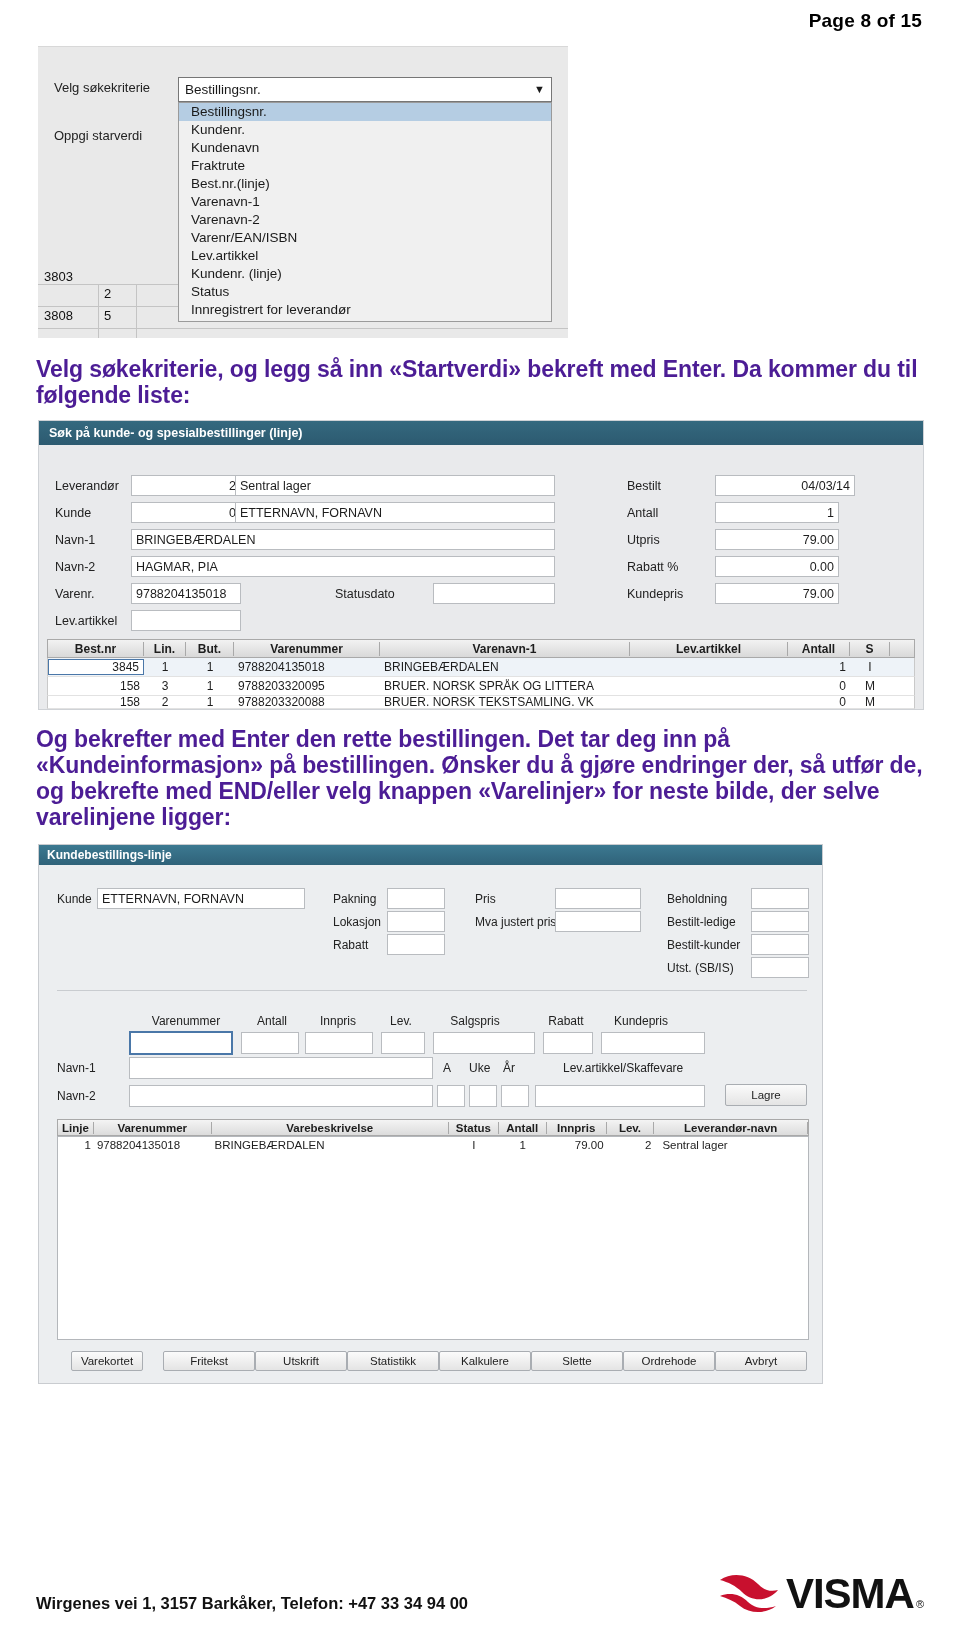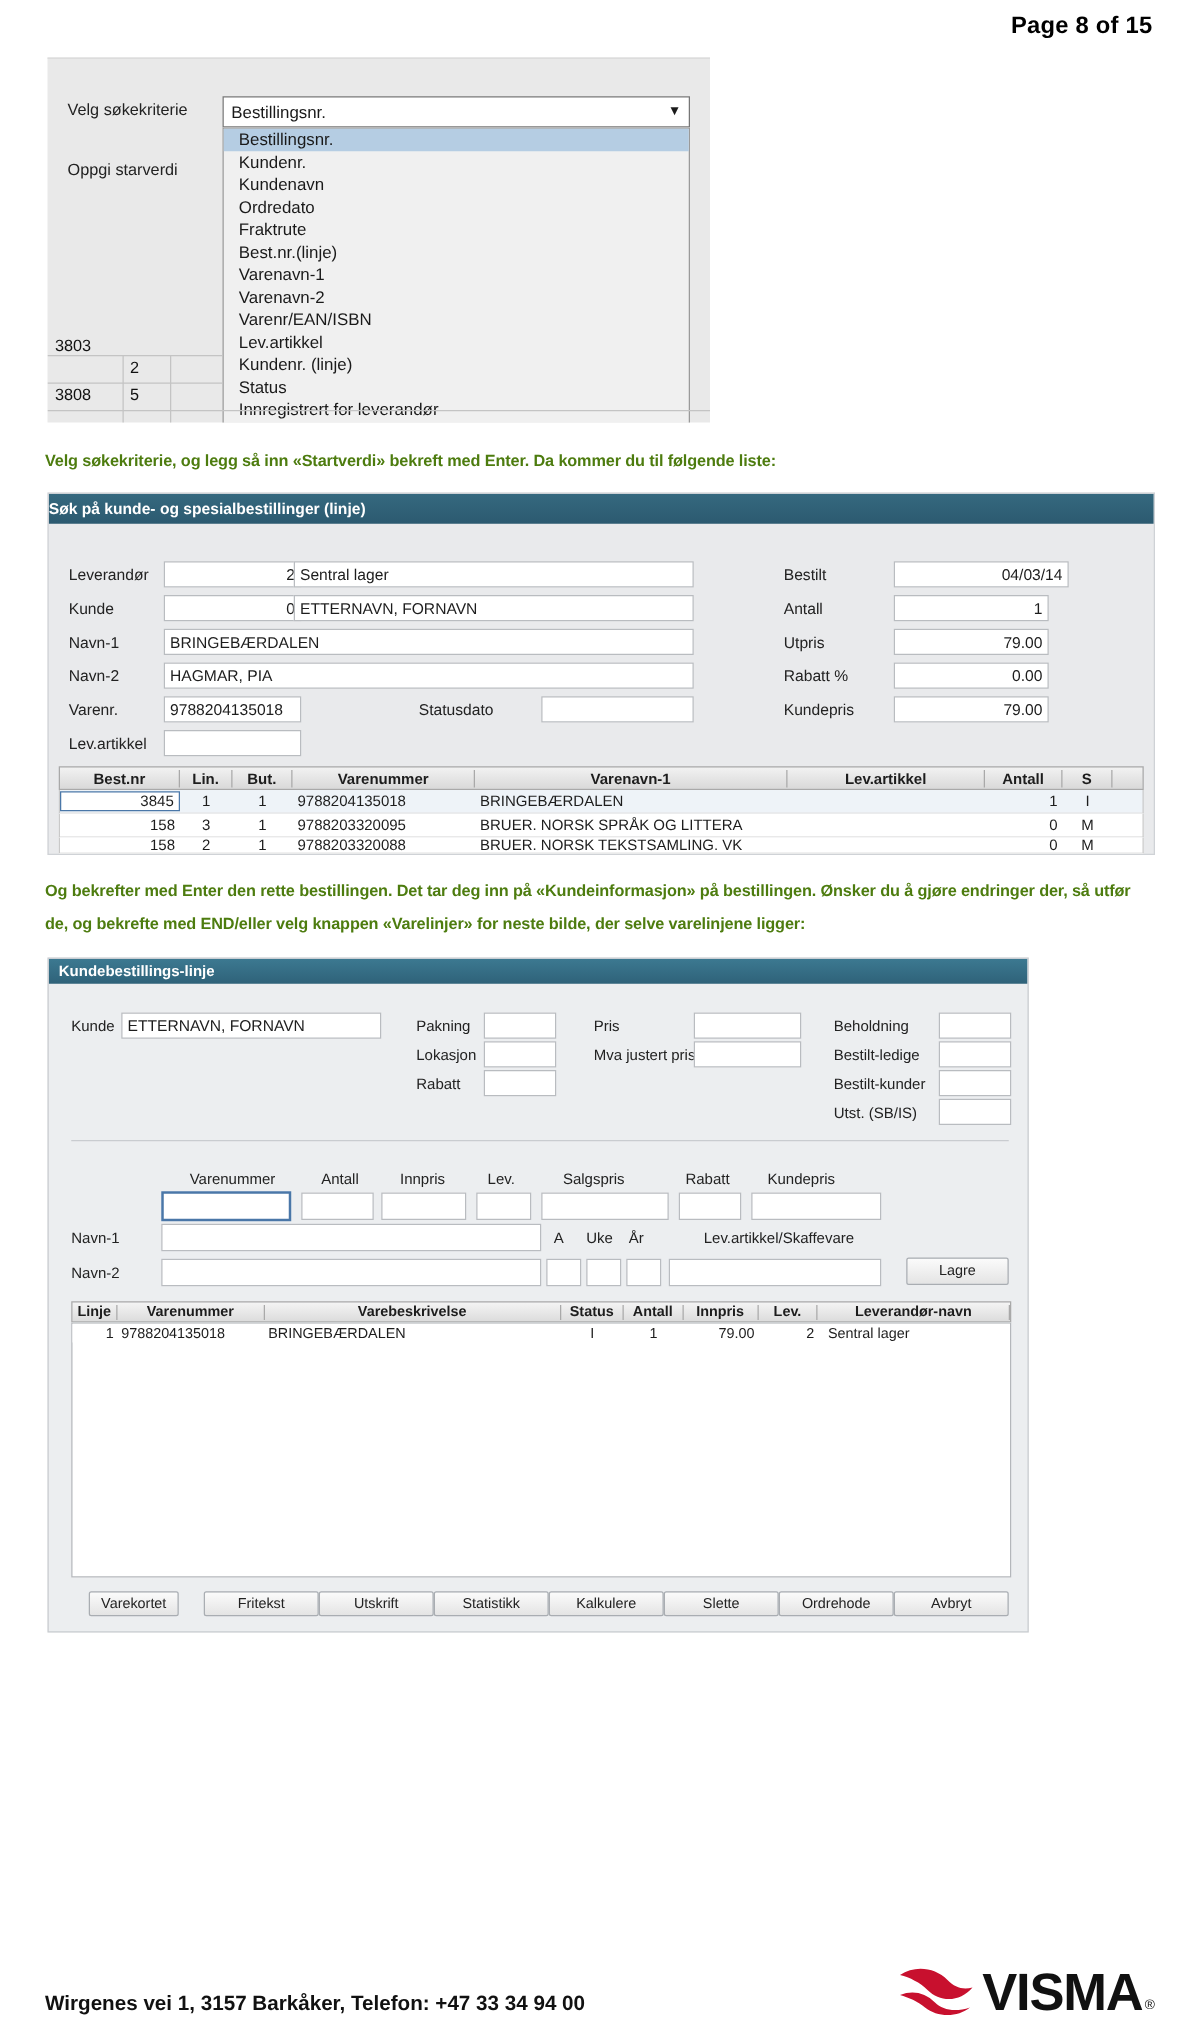--- a/index.html
+++ b/index.html
@@ -96,24 +96,24 @@
     font-size: 13px;
     color: #111;
   }
   .s1-grid-line {
     position: absolute;
     background: #c4c4c4;
   }
 
   
   .para {
-    font-size: 13px;
+    font-size: 23px;
     line-height: 26px;
     font-weight: bold;
-    color: #4d7c0f;
+    color: #4c1d95;
     margin-top: 18px;
     letter-spacing: -0.1px;
   }
   .para.p2 { margin-top: 16px; }
 
   
   .shot2 {
     position: relative;
     margin-top: 12px;
     margin-left: 2px;
@@ -127,20 +127,21 @@
     color: #1d1d1d;
   }
   .s2-title {
     height: 24px;
     background: linear-gradient(#35697f, #2c5a70);
     color: #fff;
     font-weight: bold;
     font-size: 12.5px;
     display: flex;
     align-items: center;
+    padding-left: 10px;
   }
   .s2-form { position: relative; height: 190px; }
   .s2-lab {
     position: absolute;
     font-size: 12.5px;
     color: #222;
   }
   .inp {
     position: absolute;
     background: #fff;
@@ -308,21 +309,20 @@
 
     <div class="s1-combo">
       <span>Bestillingsnr.</span>
       <span class="arrow">▼</span>
     </div>
 
     <div class="s1-list">
       <div class="s1-item selected">Bestillingsnr.</div>
       <div class="s1-item">Kundenr.</div>
       <div class="s1-item">Kundenavn</div>
-      <div class="s1-item">Ordredato</div>
       <div class="s1-item">Fraktrute</div>
       <div class="s1-item">Best.nr.(linje)</div>
       <div class="s1-item">Varenavn-1</div>
       <div class="s1-item">Varenavn-2</div>
       <div class="s1-item">Varenr/EAN/ISBN</div>
       <div class="s1-item">Lev.artikkel</div>
       <div class="s1-item">Kundenr. (linje)</div>
       <div class="s1-item">Status</div>
       <div class="s1-item">Innregistrert for leverandør</div>
     </div>

